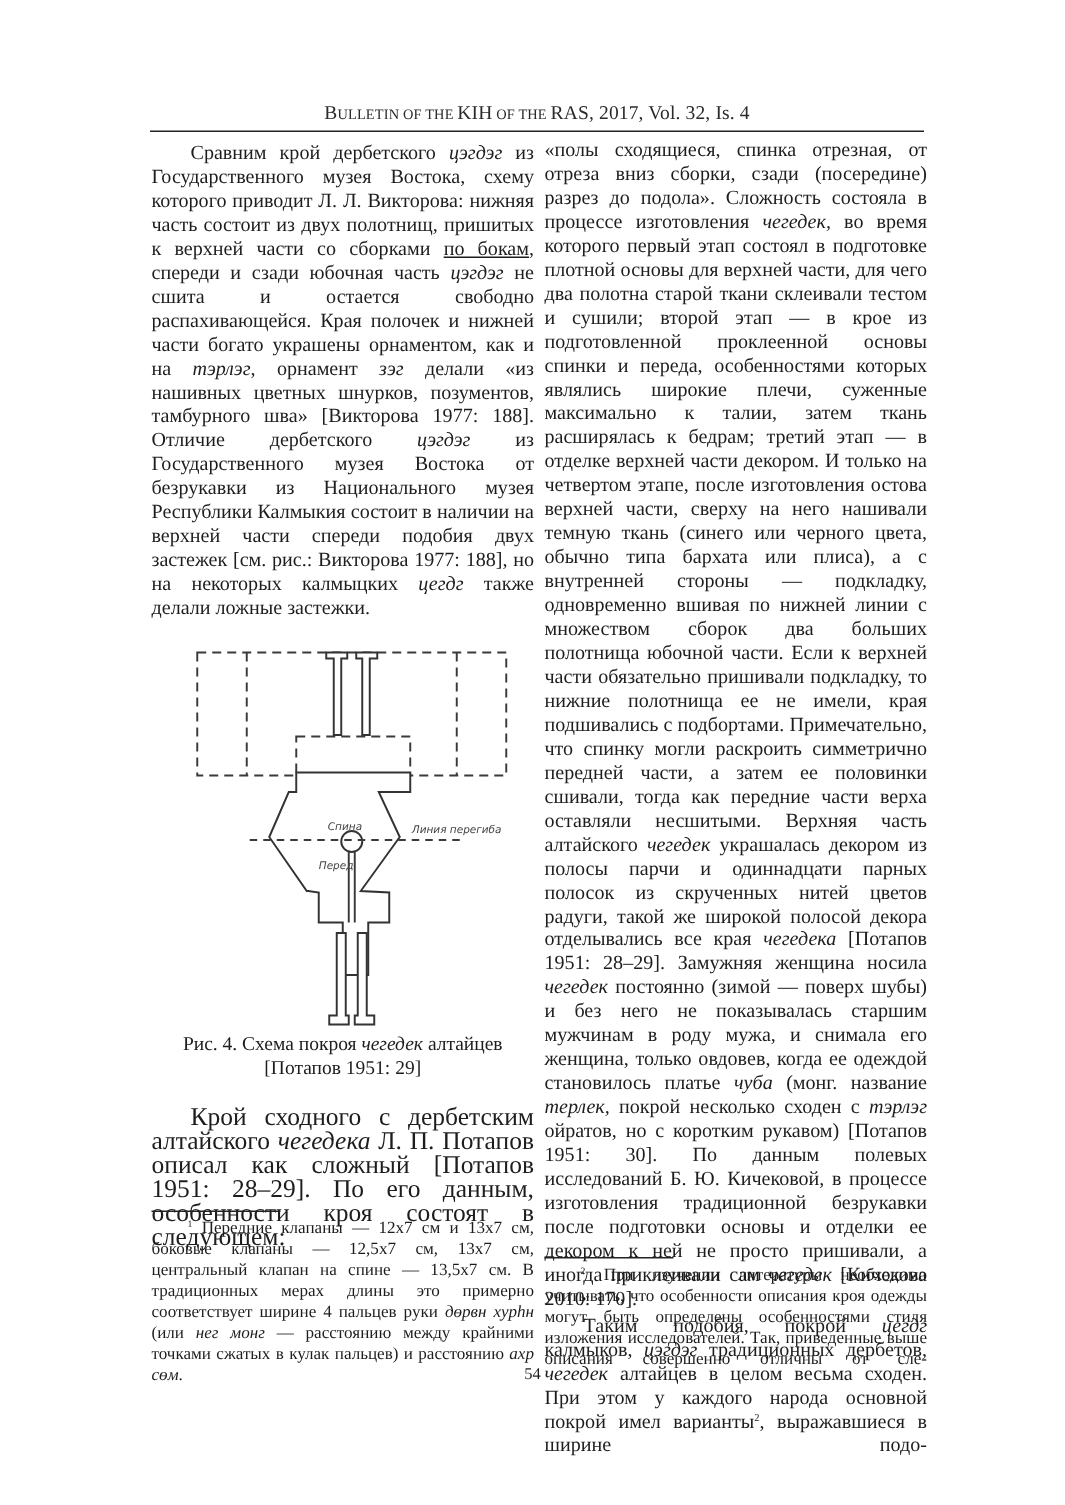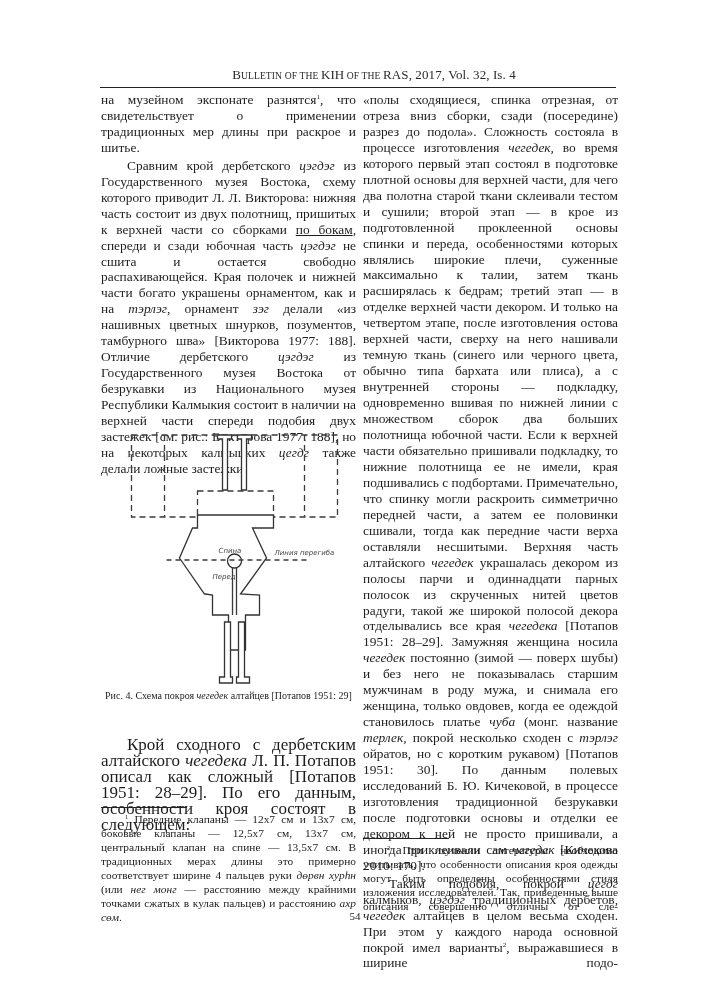--- a/index.html
+++ b/index.html
@@ -2,21 +2,21 @@
 <html><head>
   <meta charset="utf-8">
   <style>
     html, body { margin: 0; padding: 0; background: #ffffff; }
     body {
       width: 710px; height: 1003px; position: relative; overflow: hidden;
       font-family: "Liberation Serif", "DejaVu Serif", serif;
       color: #1d1d1d;
     }
     .header {
-      position: absolute; left: 116px; top: 67px; width: 516px;
+      position: absolute; left: 100px; top: 67px; width: 516px;
       text-align: center; font-size: 13px; letter-spacing: 0.1px; color: #2a2a2a;
     }
     .header .sc { font-size: 9.6px; text-transform: uppercase; }
     .header-rule {
       position: absolute; left: 100px; top: 87px; width: 516px; height: 0;
       border-top: 1.2px solid #222;
     }
     .col {
       position: absolute; top: 92px; width: 255px;
       font-size: 13.4px; line-height: 15.95px; text-align: justify;
@@ -28,21 +28,21 @@
     .col p.gap { margin-top: 2px; }
     i { font-style: italic; }
     u { text-decoration: underline; }
     sup { font-size: 7px; line-height: 0; vertical-align: 5px; }
     .figure {
       position: absolute; left: 107px; top: 415px; width: 255px; height: 270px;
     }
     .figure svg { width: 100%; height: 100%; }
     .caption {
       position: absolute; left: 101px; top: 688px; width: 255px;
-      text-align: center; font-size: 10px; line-height: 16px;
+      text-align: center; font-size: 13px; line-height: 16px;
     }
     .after-fig {
       position: absolute; left: 101px; top: 737px; width: 255px;
       font-size: 17px; line-height: 15.95px; text-align: justify;
     }
     .after-fig p { margin: 0; text-indent: 26px; }
     .fn-rule {
       position: absolute; width: 86px; height: 0; border-top: 1px solid #222;
     }
     .fn {
@@ -57,21 +57,20 @@
     }
     .last-line { text-align-last: justify; }
   </style>
 </head>
 <body>
 
 <div class="header"><span>B</span><span class="sc">ULLETIN OF THE </span><span>KIH</span><span class="sc"> OF THE </span><span>RAS, 2017, Vol. 32, Is. 4</span></div>
 <div class="header-rule"></div>
 
 <div class="col left">
-  <p><span>на музейном экспонате разнятся</span><sup>1</sup><span>, что свидетельствует о применении традиционных мер длины при раскрое и шитье.</span></p>
   <p class="ind gap"><span>Сравним крой дербетского </span><i>цэгдэг</i><span> из Государственного музея Востока, схему которого приводит Л. Л. Викторова: нижняя часть состоит из двух полотнищ, пришитых к верхней части со сборками </span><u>по бокам</u><span>, спереди и сзади юбочная часть </span><i>цэгдэг</i><span> не сшита и остается свободно распахивающейся. Края полочек и нижней части богато украшены орнаментом, как и на </span><i>тэрлэг</i><span>, орнамент </span><i>зэг</i><span> делали «из нашивных цветных шнурков, позументов, тамбурного шва» [Викторова 1977: 188]. Отличие дербетского </span><i>цэгдэг</i><span> из Государственного музея Востока от безрукавки из Национального музея Республики Калмыкия состоит в наличии на верхней части спереди подобия двух застежек [см. рис.: Викторова 1977: 188], но на некоторых калмыцких </span><i>цегдг</i><span> также делали ложные застежки.</span></p>
 </div>
 
 <div class="figure">
   <svg viewBox="0 0 250 270" xmlns="http://www.w3.org/2000/svg" fill="none" stroke="#3a3a3a" stroke-width="1.3">
 
     <g stroke-dasharray="6,4">
       <rect x="22" y="20" width="206" height="82"></rect>
       <line x1="55" y1="20" x2="55" y2="102"></line>
       <line x1="195" y1="20" x2="195" y2="102"></line>

